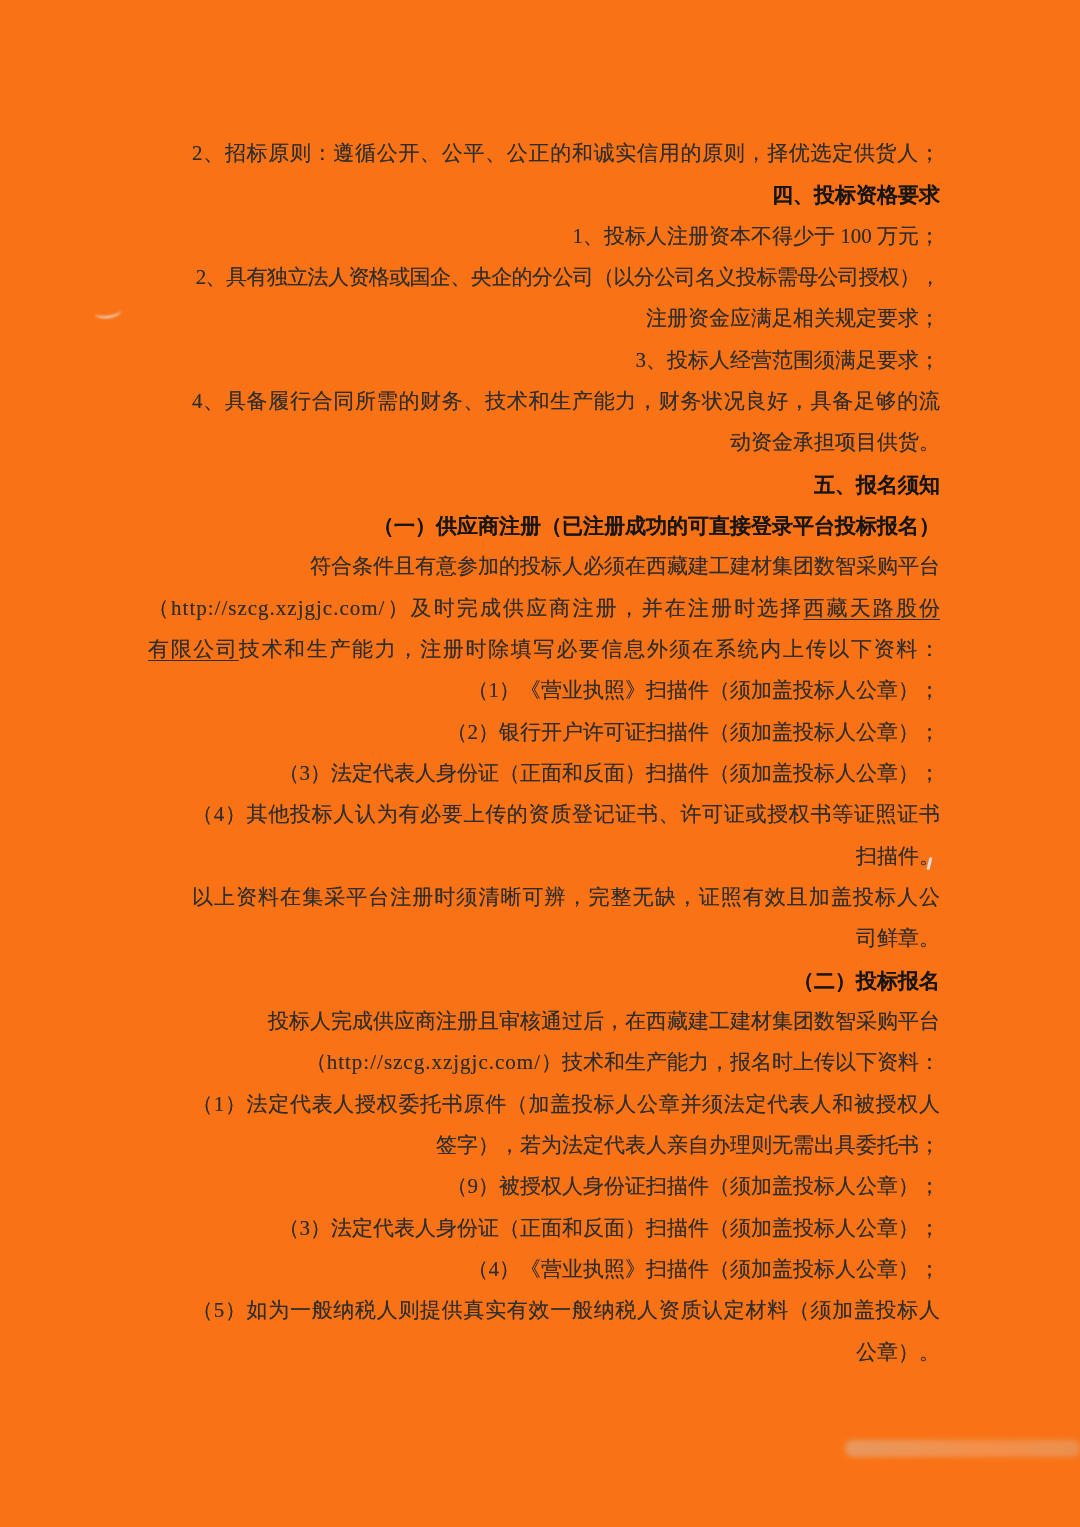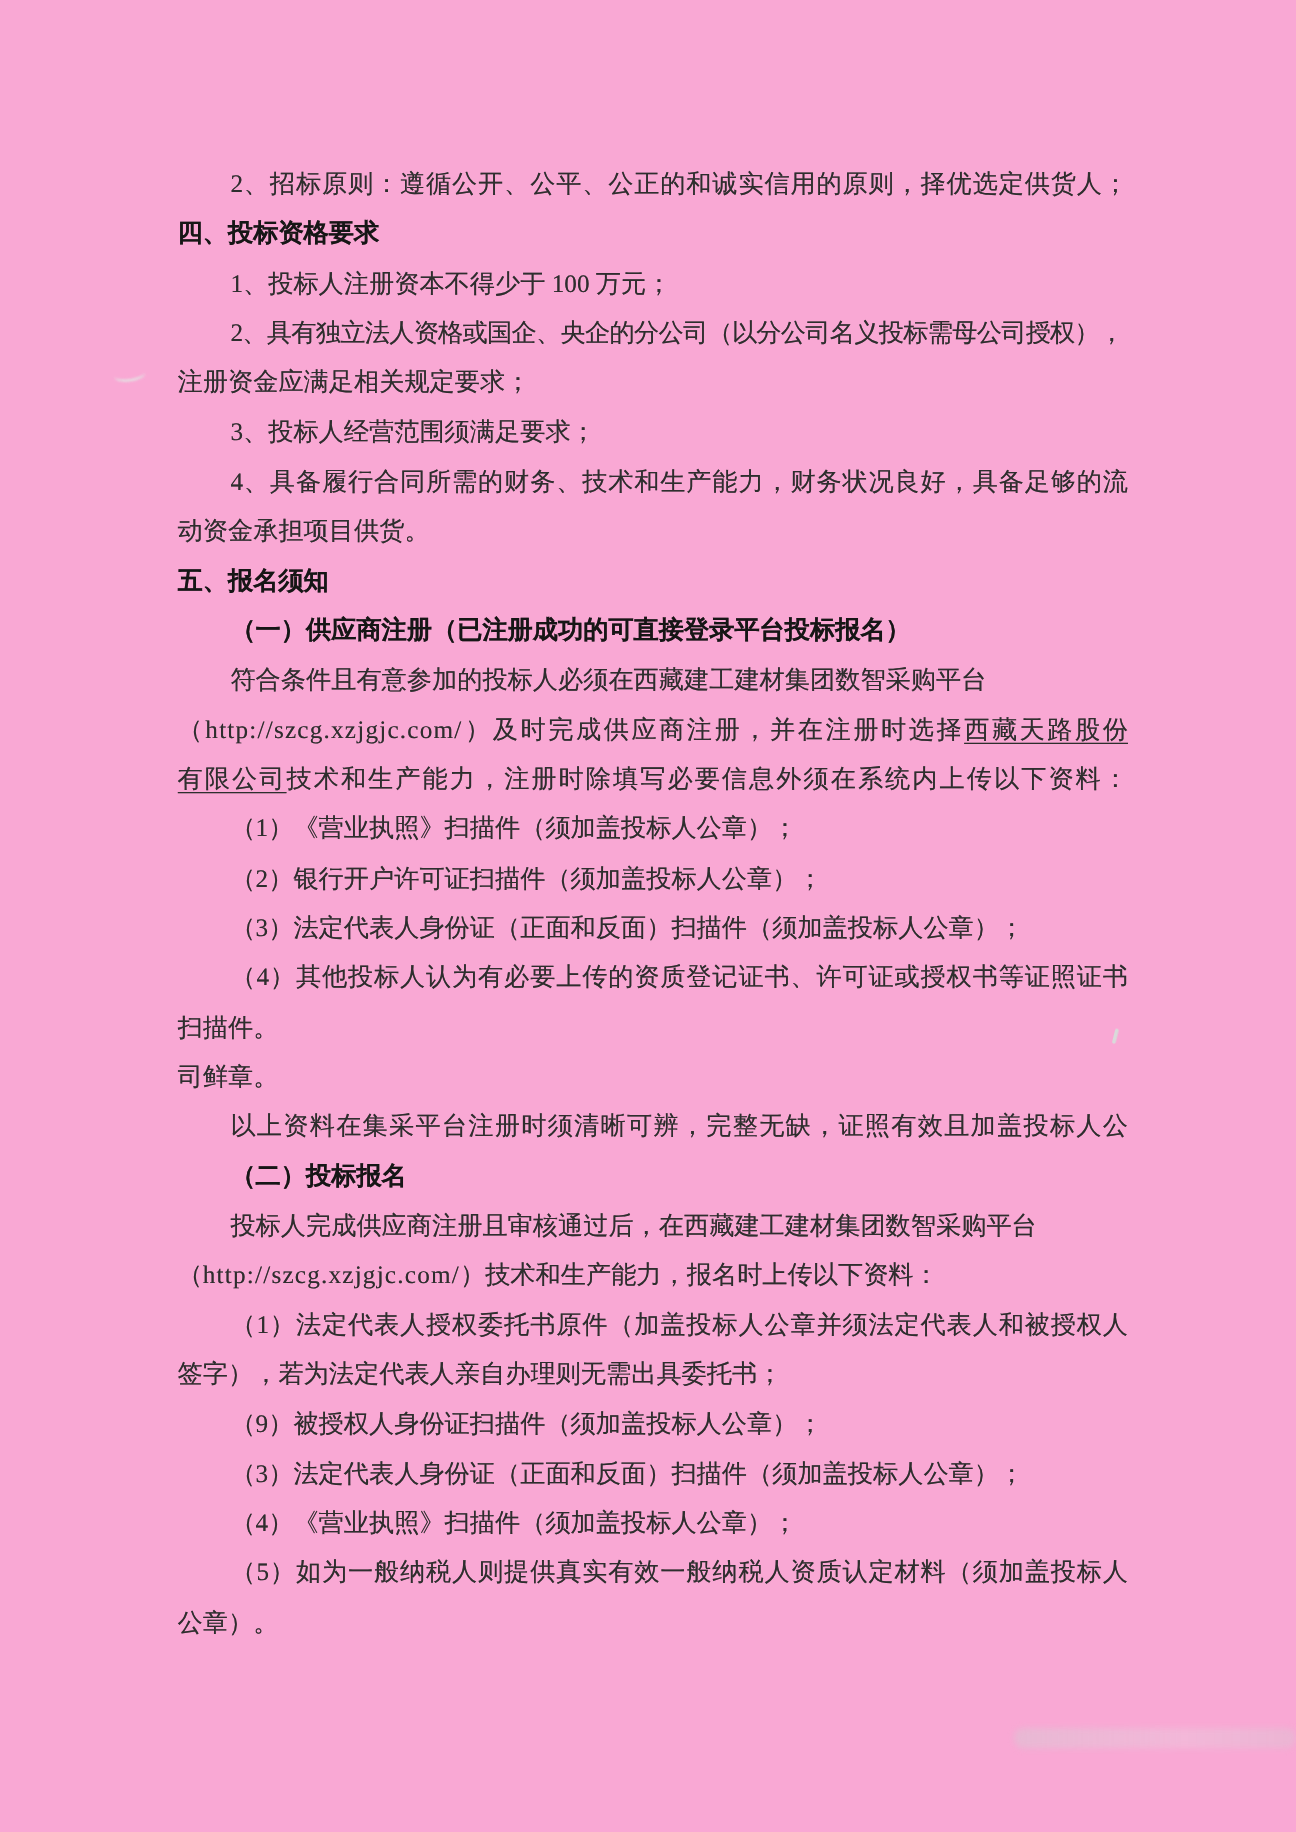--- a/index.html
+++ b/index.html
@@ -8,36 +8,36 @@
   html,body{
     margin:0; padding:0;
     width:1080px; height:1527px;
     background:#ffffff;
     overflow:hidden;
     font-family:"Liberation Serif","DejaVu Serif",serif;
   }
   .page{
     position:relative;
     width:1080px; height:1527px;
-    background:#f9a8d4;
+    background:#f97316;
   }
   .doc-body{
     position:absolute;
     top:133px; left:148px;
     width:792px;
     color:#2e2e2e;
     font-size:21px;
     line-height:var(--lh);
     text-shadow:0 0 .4px rgba(40,40,40,.55);
   }
   .line{
     height:var(--lh);
     overflow:hidden;
     white-space:nowrap;
-    text-align:left;
+    text-align:right;
   }
   .line.indent{ padding-left:44px; }
   .line.fill{
     white-space:normal;
     text-align:justify;
     text-align-last:justify;
   }
   .line.tight{ letter-spacing:-0.6px; }
   .line.bold{
     font-weight:700;
@@ -91,22 +91,22 @@
       <div class="line bold"><span>五、报名须知</span></div>
       <div class="line indent bold"><span>（一）供应商注册（已注册成功的可直接登录平台投标报名）</span></div>
       <div class="line indent"><span>符合条件且有意参加的投标人必须在西藏建工建材集团数智采购平台</span></div>
       <div class="line fill"><span>（</span><span class="url">http://szcg.xzjgjc.com/</span><span>）及时完成供应商注册，并在注册时选择</span><span class="u">西藏天路股份</span></div>
       <div class="line fill"><span class="u">有限公司</span><span>技术和生产能力，注册时除填写必要信息外须在系统内上传以下资料：</span></div>
       <div class="line indent"><span>（1）《营业执照》扫描件（须加盖投标人公章）；</span></div>
       <div class="line indent"><span>（2）银行开户许可证扫描件（须加盖投标人公章）；</span></div>
       <div class="line indent"><span>（3）法定代表人身份证（正面和反面）扫描件（须加盖投标人公章）；</span></div>
       <div class="line indent fill"><span>（4）其他投标人认为有必要上传的资质登记证书、许可证或授权书等证照证书</span></div>
       <div class="line"><span>扫描件。</span></div>
+      <div class="line indent fill"><span>以上资料在集采平台注册时须清晰可辨，完整无缺，证照有效且加盖投标人公</span></div>
       <div class="line"><span>司鲜章。</span></div>
-      <div class="line indent fill"><span>以上资料在集采平台注册时须清晰可辨，完整无缺，证照有效且加盖投标人公</span></div>
       <div class="line indent bold"><span>（二）投标报名</span></div>
       <div class="line indent"><span>投标人完成供应商注册且审核通过后，在西藏建工建材集团数智采购平台</span></div>
       <div class="line"><span>（</span><span class="url">http://szcg.xzjgjc.com/</span><span>）技术和生产能力，报名时上传以下资料：</span></div>
       <div class="line indent fill"><span>（1）法定代表人授权委托书原件（加盖投标人公章并须法定代表人和被授权人</span></div>
       <div class="line"><span>签字），若为法定代表人亲自办理则无需出具委托书；</span></div>
       <div class="line indent"><span>（9）被授权人身份证扫描件（须加盖投标人公章）；</span></div>
       <div class="line indent"><span>（3）法定代表人身份证（正面和反面）扫描件（须加盖投标人公章）；</span></div>
       <div class="line indent"><span>（4）《营业执照》扫描件（须加盖投标人公章）；</span></div>
       <div class="line indent fill"><span>（5）如为一般纳税人则提供真实有效一般纳税人资质认定材料（须加盖投标人</span></div>
       <div class="line"><span>公章）。</span></div>

